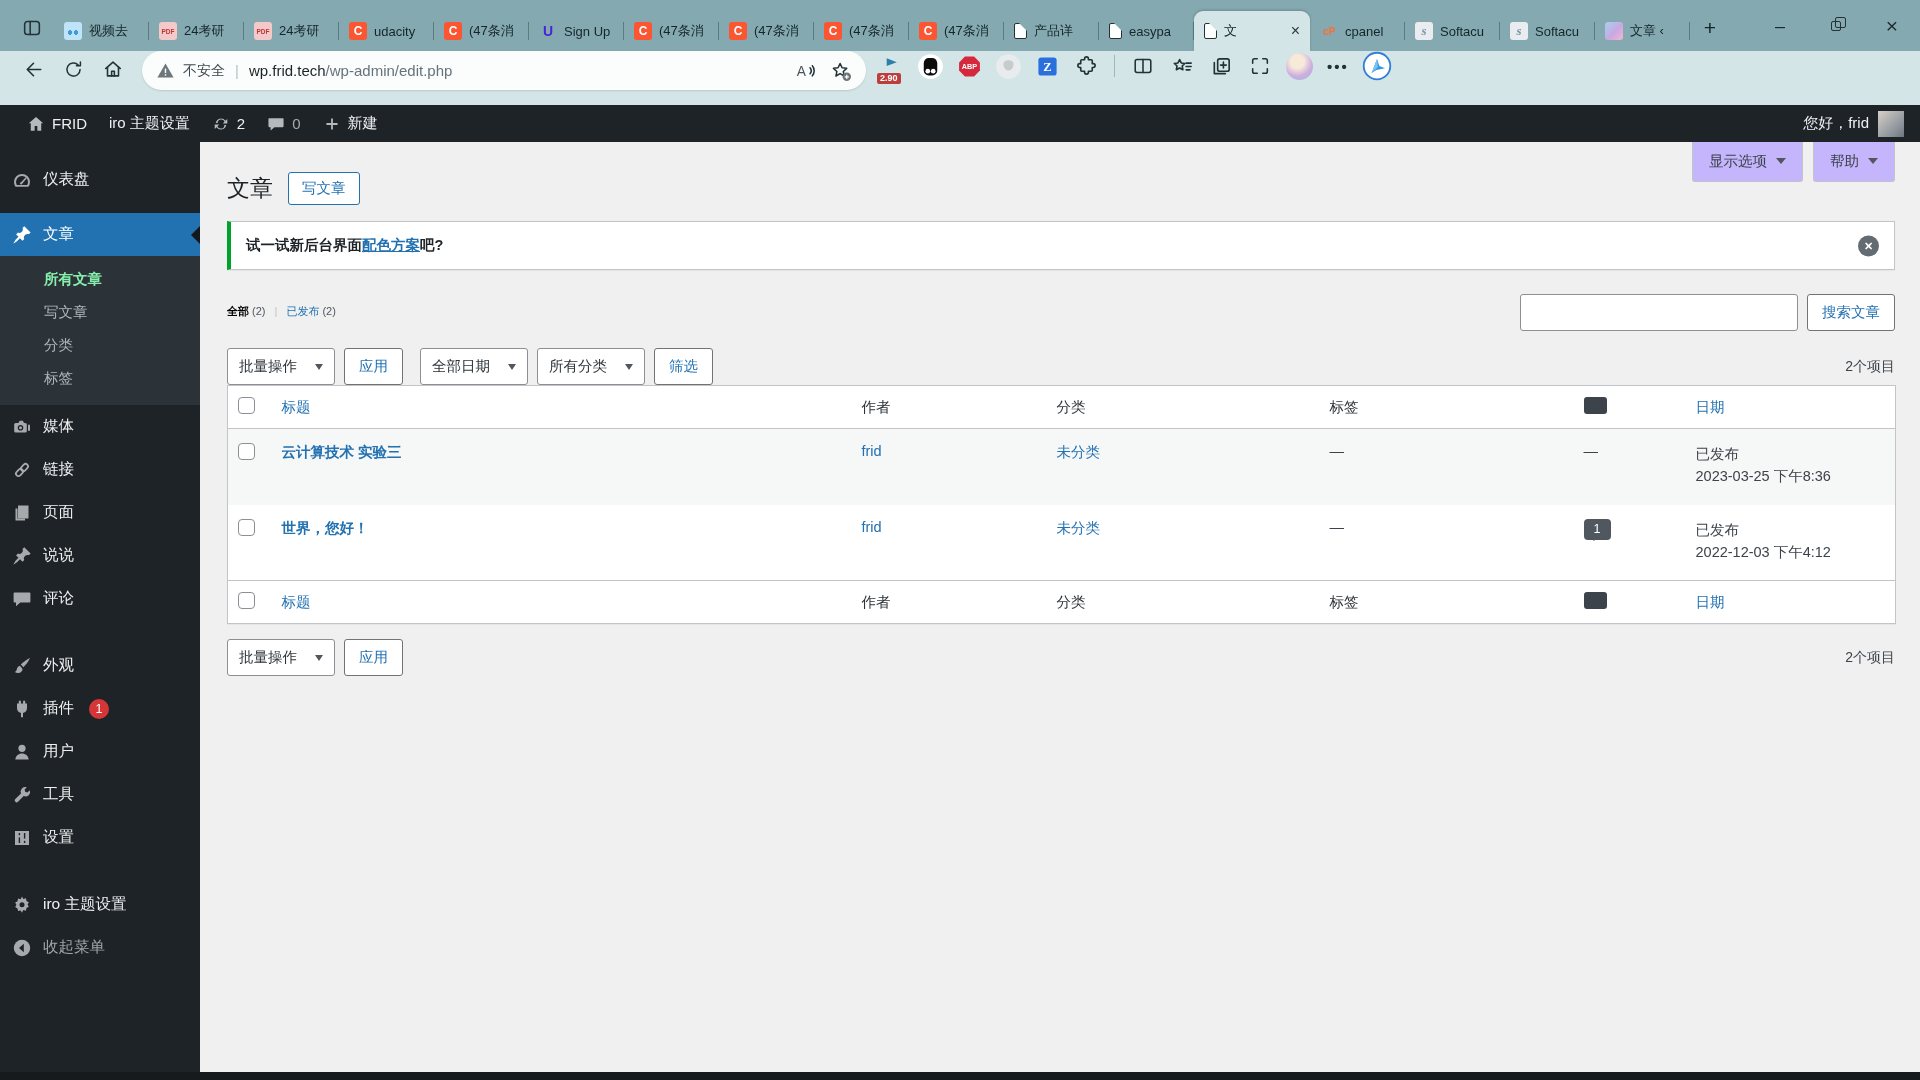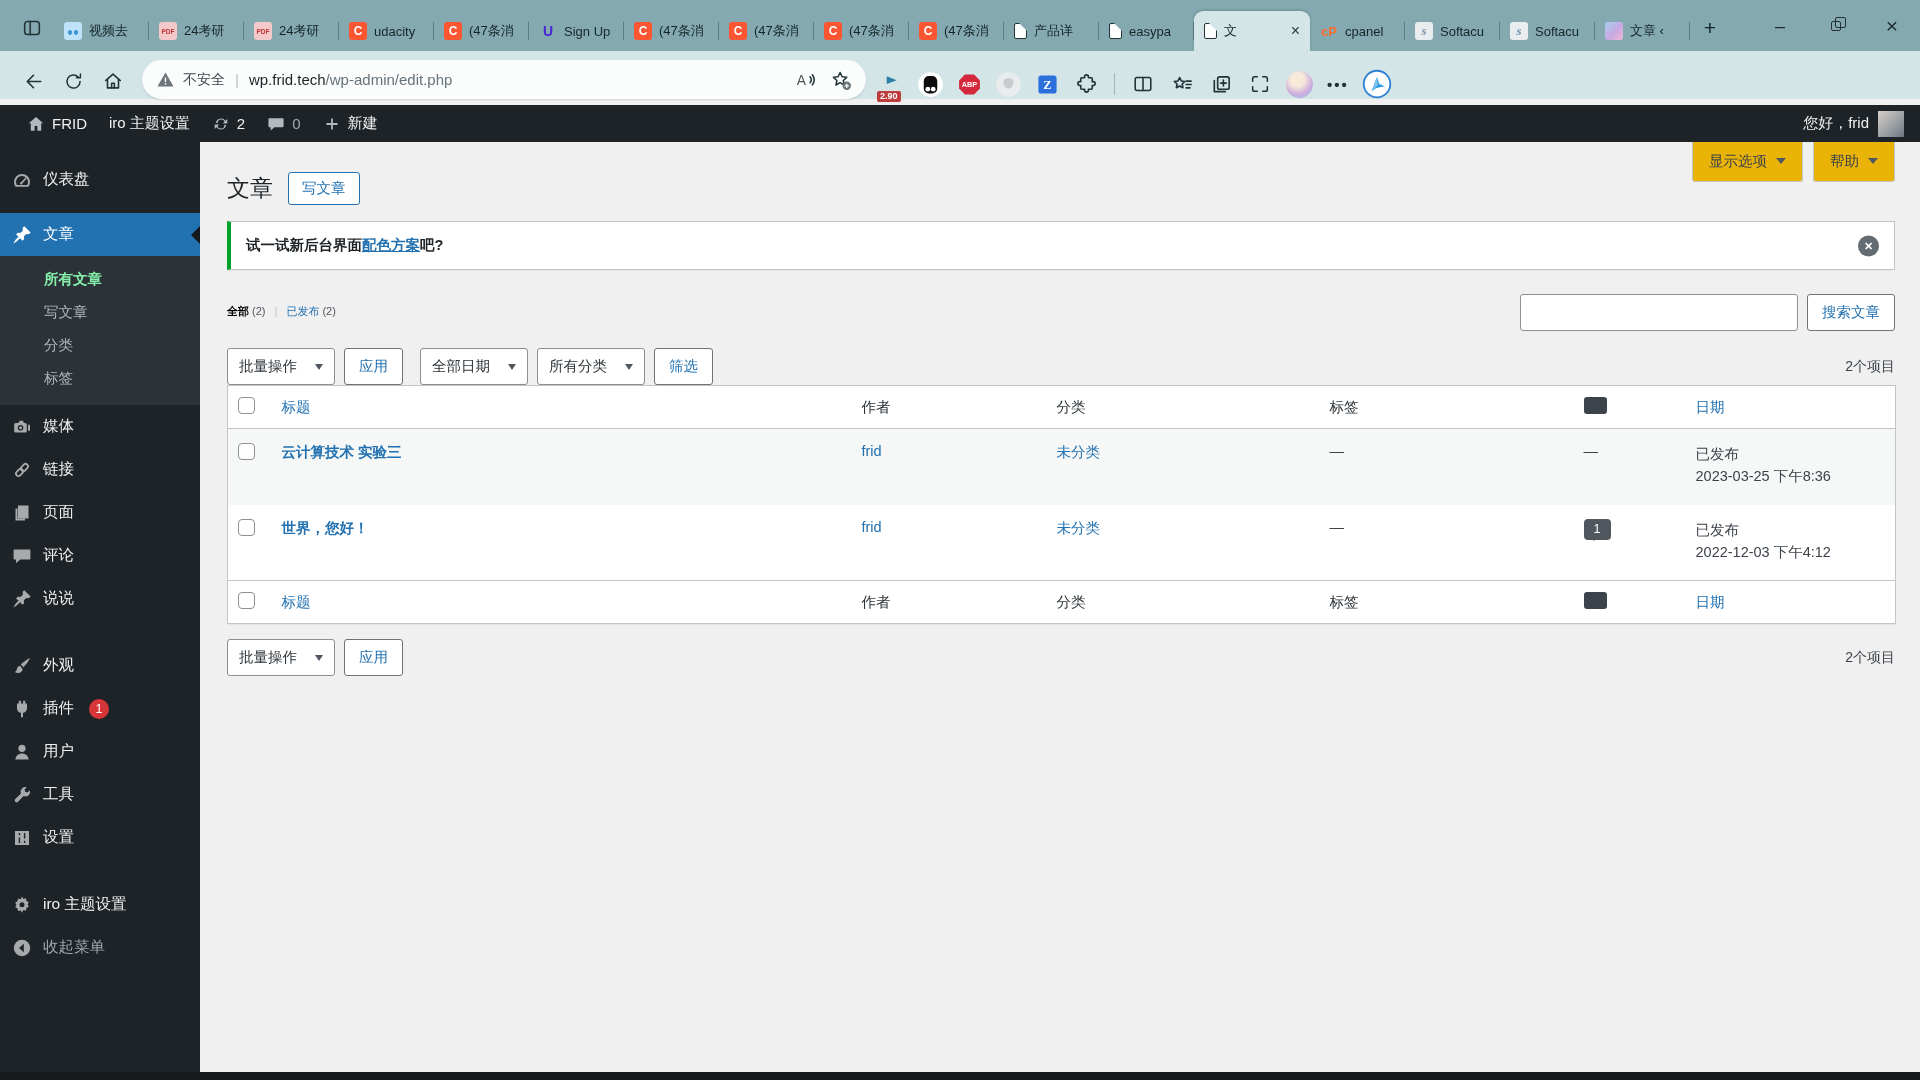--- a/index.html
+++ b/index.html
@@ -16,33 +16,33 @@
 .tab.active{background:#d3e5e7;width:116px;box-shadow:0 -1px 3px rgba(0,0,0,.18)}
 .tab .close{font-size:16px;color:#2a3a3e;padding:0 4px;flex:none}
 .fav{width:18px;height:18px;border-radius:3px;display:flex;align-items:center;justify-content:center;font-weight:bold;flex:none}
 .fav-robot{background:#bfe3f8;background-image:radial-gradient(circle at 34% 58%,#3f9ad8 0 2.2px,transparent 2.4px),radial-gradient(circle at 66% 58%,#3f9ad8 0 2.2px,transparent 2.4px)}
 .fav-pdf{background:#f3c9c9;color:#bf3535;font-size:6.5px}
 .fav-csdn{background:#fc5531;color:#fff;font-size:12px}
 .fav-udacity{color:#4526d4;font-size:14px;background:transparent}
 .fav-doc{width:13px;height:16px;border:1.5px solid #26333б;border:1.5px solid #263336;border-radius:2px;background:#fdfefe;position:relative}
 .fav-doc::after{content:"";position:absolute;top:-1px;right:-1px;border:4px solid #84a9b0;border-left-color:transparent;border-bottom-color:transparent}
 .tab.active .fav-doc::after{border-color:#d3e5e7;border-left-color:transparent;border-bottom-color:transparent}
-.fav-cpanel{color:#ff6c2c;font-size:13px;background:transparent}
+.fav-cpanel{color:#ff6c2c;font-size:10px;background:transparent}
 .fav-softaculous{background:#e9edf0;color:#7b94a9;font-style:italic;font-family:"Liberation Serif",serif;font-size:13px}
 .fav-avatar{background:linear-gradient(135deg,#b1c4ea 20%,#c9a8e2 55%,#efb9d2)}
 .new-tab{width:32px;height:32px;margin:0 0 7px 4px;font-size:21px;font-weight:300;color:#13262a;display:flex;align-items:center;justify-content:center;border-radius:6px;cursor:pointer}
 .win-controls{margin-left:auto;display:flex;height:100%}
 .win-controls>div{width:56px;height:100%;display:flex;align-items:center;justify-content:center;color:#1c2b2e;cursor:pointer}
 .min-glyph{font-size:18px;line-height:10px}
 .restore-glyph{width:10px;height:10px;border:1.5px solid #273134;border-radius:2px;position:relative;display:inline-block}
 .restore-glyph::before{content:"";position:absolute;top:-4.5px;left:2.5px;width:9px;height:9px;border:1.5px solid #273134;border-radius:2px}
 .close-glyph{font-size:21px;font-weight:300}
 
 
-.toolbar{position:absolute;top:51px;left:0;right:0;height:48px;background:#d3e5e7;display:flex;align-items:flex-end;padding:0 14px;gap:2px}
+.toolbar{position:absolute;top:51px;left:0;right:0;height:54px;background:#d3e5e7;display:flex;align-items:flex-start;padding:0 14px;gap:2px}
 .nav-btn{width:38px;height:36px;display:flex;align-items:center;justify-content:center;border-radius:6px;cursor:pointer;flex:none}
 .stroke{fill:none;stroke:#22333.8;stroke:#223338;stroke-width:1.7;stroke-linecap:round;stroke-linejoin:round}
 .urlbar{height:39px;width:724px;background:#fbfdfd;border-radius:20px;display:flex;align-items:center;padding:0 10px 0 14px;margin:0 8px;box-shadow:0 1px 2px rgba(0,0,0,.12);cursor:text}
 .sec-chip{display:flex;align-items:center;gap:8px;cursor:pointer}
 .sec-label{font-size:14px;color:#3e4a4e}
 .url-sep{color:#b3c3c6;margin:0 10px;font-size:15px}
 .url-text{font-size:15px}
 .url-host{color:#1b2427}
 .url-path{color:#66737a}
 .url-actions{margin-left:auto;display:flex;gap:6px}
@@ -73,21 +73,21 @@
 .menu-item.active::after{content:"";position:absolute;right:0;top:50%;margin-top:-9px;border:9px solid transparent;border-right-color:#14181c}
 .menu-item.muted{color:#9ea4a9}
 .submenu{background:#2c3338;padding:7px 0 10px}
 .sub-item{padding:7px 12px 7px 44px;color:#b2b7bc;font-size:14.5px;cursor:pointer}
 .sub-item.current{color:#86efac;font-weight:bold}
 .badge-red{background:#d63638;color:#fff;border-radius:50%;min-width:20px;height:20px;display:inline-flex;align-items:center;justify-content:center;font-size:12.5px;margin-left:4px}
 
 
 .content{position:absolute;left:200px;top:142px;right:0;bottom:0;background:#f0f0f1;overflow:hidden}
 .screen-meta{position:absolute;top:0;right:25px;display:flex;gap:10px}
-.meta-btn{background:#eab308;border:1px solid #c3c4c7;border-top:none;padding:10px 16px;font-size:14.5px;color:#3c434a;display:flex;gap:9px;align-items:center;border-radius:0 0 3px 3px;cursor:pointer}
+.meta-btn{background:#c4b5fd;border:1px solid #c3c4c7;border-top:none;padding:10px 16px;font-size:14.5px;color:#3c434a;display:flex;gap:9px;align-items:center;border-radius:0 0 3px 3px;cursor:pointer}
 .caret-down{width:0;height:0;border:5px solid transparent;border-top:6px solid #50575e;margin-top:4px}
 .page-head{margin:30px 25px 0 27px;display:flex;align-items:center;gap:15px}
 h1{font-size:23px;font-weight:400;color:#1d2327}
 .add-new{border:1px solid #2271b1;color:#2271b1;background:#fff;padding:6px 13px;font-size:14.5px;border-radius:3px;cursor:pointer}
 .notice{margin:16px 25px 0 27px;background:#fff;border:1px solid #c3c4c7;border-left:4px solid #00a32a;box-shadow:0 1px 1px rgba(0,0,0,.04);padding:14px 50px 14px 15px;font-size:14.5px;font-weight:600;color:#1d2327;position:relative}
 .notice a{color:#2271b1;text-decoration:underline;cursor:pointer}
 .notice-close{position:absolute;right:15px;top:50%;transform:translateY(-50%);width:21px;height:21px;border-radius:50%;background:#636c72;color:#fff;display:flex;align-items:center;justify-content:center;font-size:11px;font-weight:bold;cursor:pointer}
 .list-head{margin:18px 25px 0 27px;position:relative;min-height:48px}
 .views{font-size:11px;color:#646970;padding-top:16px}
 .views .current{color:#000;font-weight:700}
@@ -434,32 +434,32 @@
             <svg viewBox="0 0 20 20">
               <path d="M6 2.5h10.5v13H6z"></path>
               <path d="M3.5 5.5v12H13v-2H5.5v-10z"></path>
             </svg>
           </span>
           <span>页面</span>
         </div>
         <div class="menu-item">
           <span class="mi-icon">
             <svg viewBox="0 0 20 20">
+              <path d="M10.44 3.02l1.82-1.82 6.36 6.35-1.83 1.82c-1.05-.68-2.48-.57-3.41.36l-.75.75c-.92.93-1.04 2.35-.35 3.41l-1.83 1.82-2.41-2.41-2.8 2.79c-.42.42-3.38 2.71-3.8 2.29.42-.42 1.86-3.38 2.28-3.8l2.79-2.79-2.41-2.4 1.83-1.82c1.05.69 2.48.57 3.4-.36l.75-.75c.93-.92 1.05-2.35.36-3.41z"></path>
+            </svg>
+          </span>
+          <span>说说</span>
+        </div>
+        <div class="menu-item">
+          <span class="mi-icon">
+            <svg viewBox="0 0 20 20">
               <path d="M2.5 3.5h15a.9.9 0 0 1 .9.9v8.2a.9.9 0 0 1-.9.9H8.3L4 17.2v-3.7H2.5a.9.9 0 0 1-.9-.9V4.4a.9.9 0 0 1 .9-.9z"></path>
             </svg>
           </span>
           <span>评论</span>
-        </div>
-        <div class="menu-item">
-          <span class="mi-icon">
-            <svg viewBox="0 0 20 20">
-              <path d="M10.44 3.02l1.82-1.82 6.36 6.35-1.83 1.82c-1.05-.68-2.48-.57-3.41.36l-.75.75c-.92.93-1.04 2.35-.35 3.41l-1.83 1.82-2.41-2.41-2.8 2.79c-.42.42-3.38 2.71-3.8 2.29.42-.42 1.86-3.38 2.28-3.8l2.79-2.79-2.41-2.4 1.83-1.82c1.05.69 2.48.57 3.4-.36l.75-.75c.93-.92 1.05-2.35.36-3.41z"></path>
-            </svg>
-          </span>
-          <span>说说</span>
         </div>
         <div class="menu-item gap">
           <span class="mi-icon">
             <svg viewBox="0 0 20 20">
               <path d="M18 2c-2.8 1.1-7.3 4.6-9.2 6.5l2.7 2.7C13.4 9.3 16.9 4.8 18 2z"></path>
               <path d="M8 9.7c-1.8.3-2.8 1.6-3.1 3.4-.2 1.4-.9 2.3-2.1 2.9 1.1.9 2.8 1.2 4.2.9 2.1-.5 3.4-1.9 3.6-4z"></path>
             </svg>
           </span>
           <span>外观</span>
         </div>

